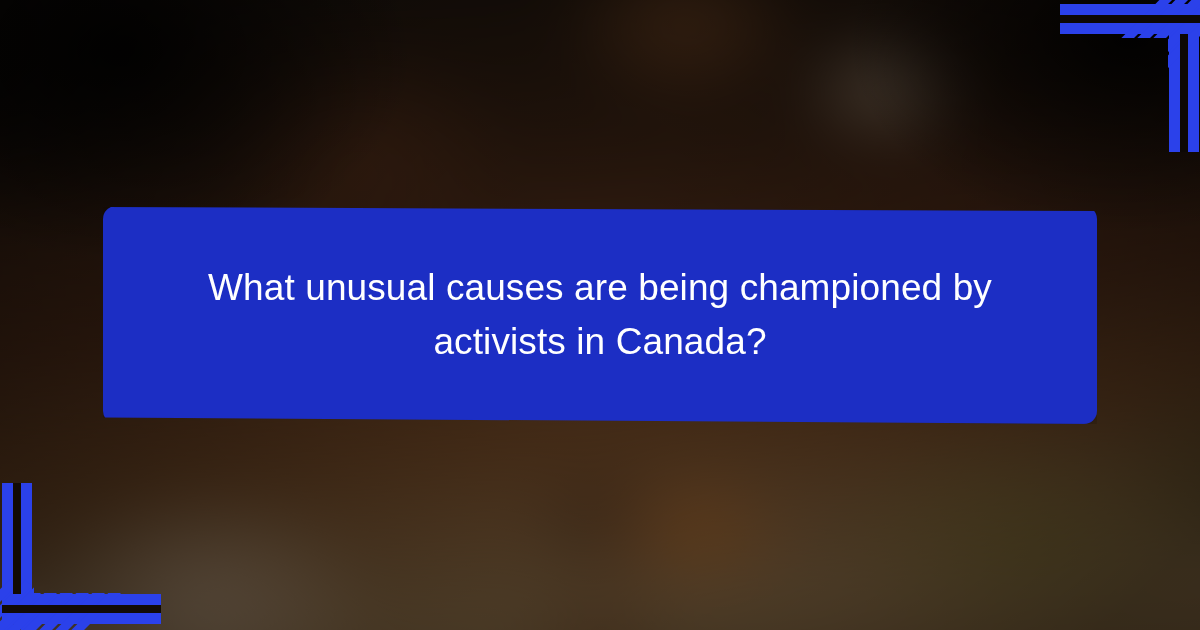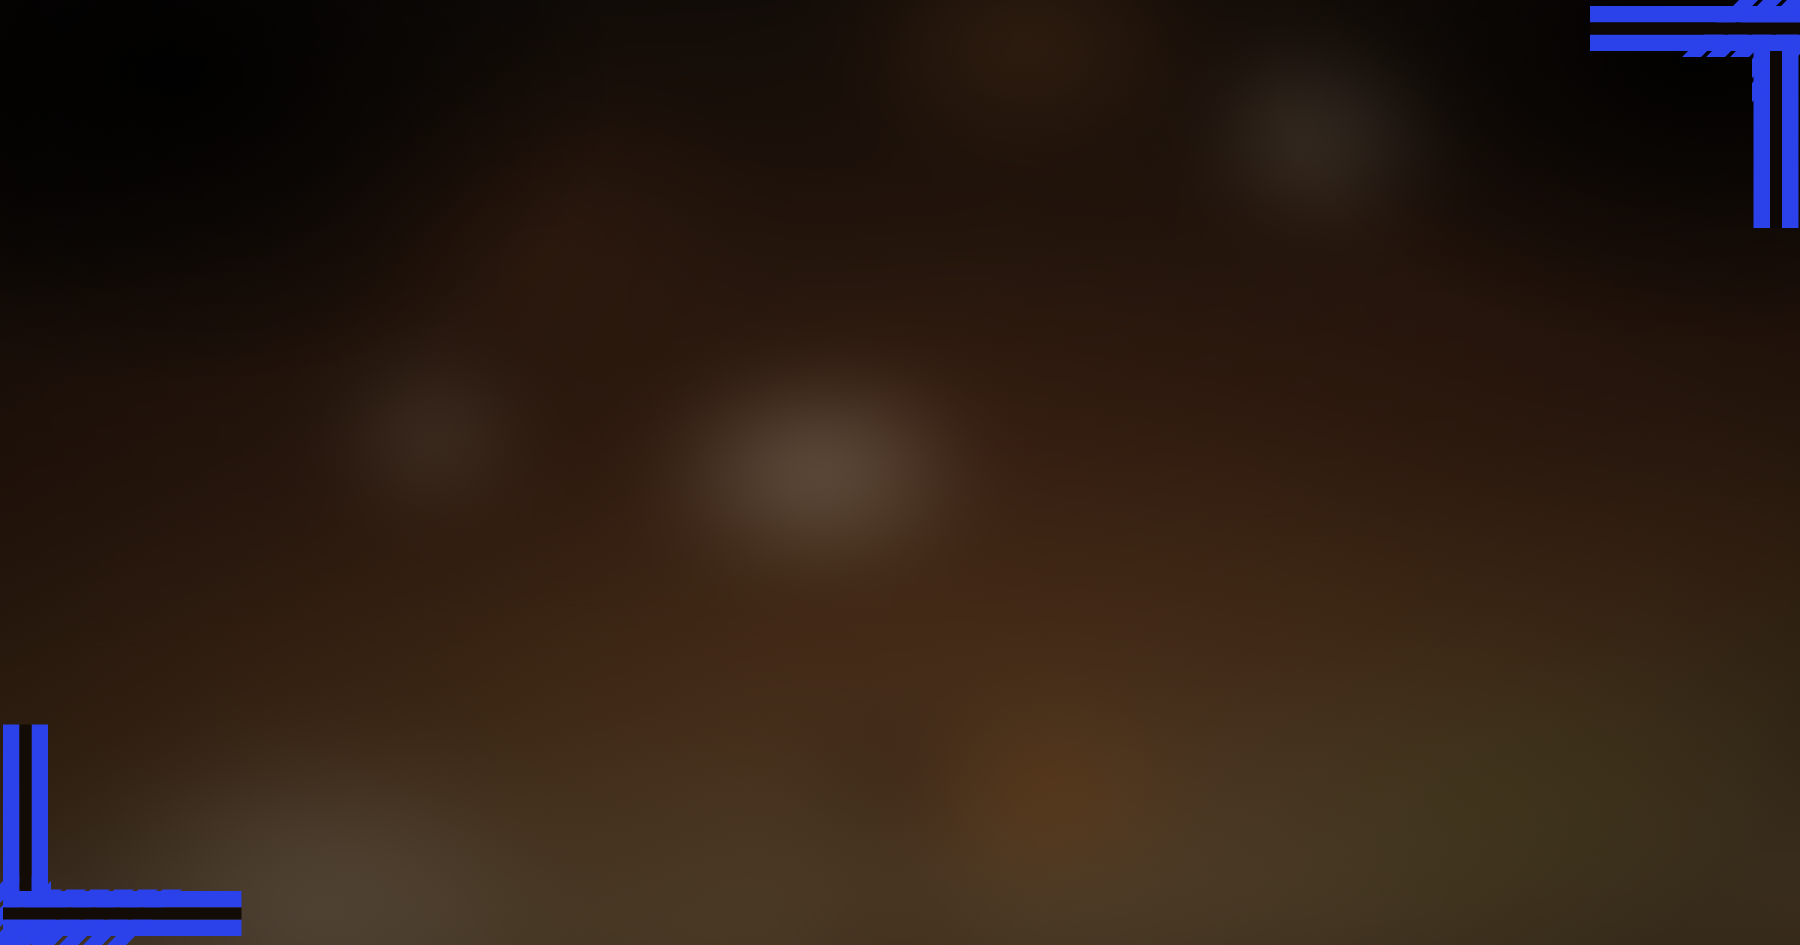--- a/index.html
+++ b/index.html
@@ -170,14 +170,19 @@
           <rect x="62" y="90" width="9" height="120" transform="rotate(45 66 150)" fill="#2b41ea"></rect>
           <rect x="78" y="90" width="9" height="120" transform="rotate(45 82 150)" fill="#2b41ea"></rect>
         </g>
 
         <rect x="13" y="8" width="8" height="111" fill="#120b06"></rect>
         <rect x="2" y="130" width="159" height="8" fill="#120b06"></rect>
       </g>
     </svg>
   </div>
 
+  <div class="banner">
+    <div class="banner-inner">
+      <h1 class="headline">What unusual causes are being championed by activists in Canada?</h1>
+    </div>
+  </div>
 
 </div>
 
 </body></html>

